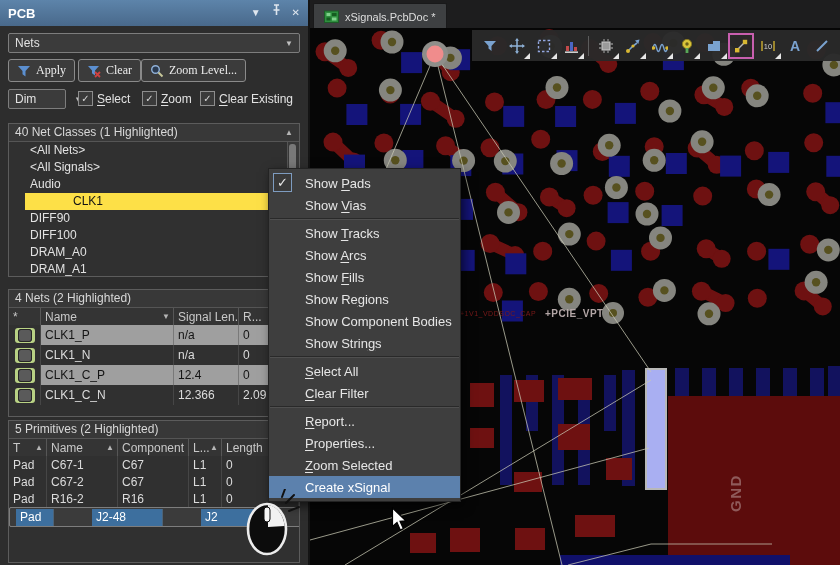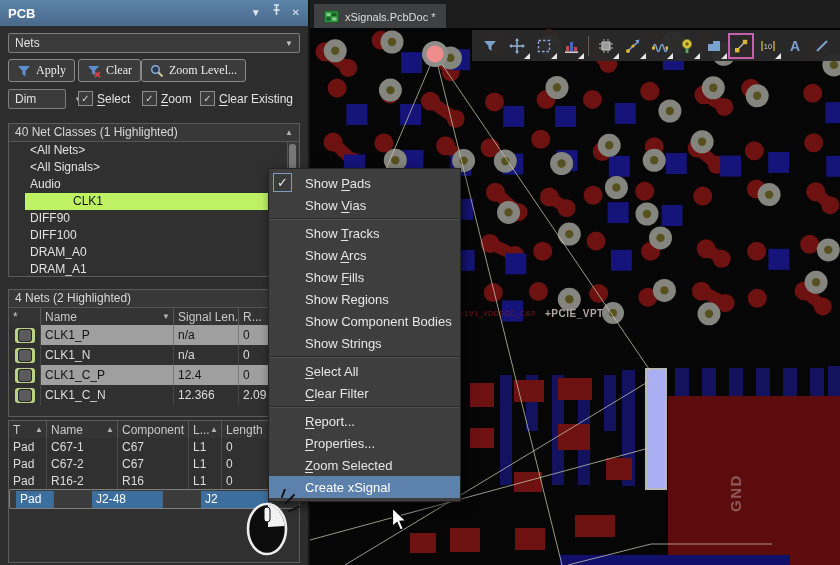--- a/index.html
+++ b/index.html
@@ -28,21 +28,21 @@
   .listbox{position:absolute;left:8px;width:292px;background:#303030;border:1px solid #5c5c5c;
            box-sizing:border-box;overflow:hidden;}
   #net-classes{top:123px;height:154px;}
   #nets-box{top:289px;height:128px;}
   #prims-box{top:420px;height:143px;}
   .band{height:17px;line-height:17px;background:#383838;border-bottom:1px solid #555;
         color:#d8d8d8;font-size:12px;padding:0 6px;display:flex;}
   .band .sortmark{margin-left:auto;font-size:8px;color:#b5b5b5;}
   #nc-rows{position:absolute;left:0;right:11px;top:18px;bottom:0;margin-left:16px;}
   .nc-row{height:17px;line-height:17px;padding-left:5px;color:#e2e2e2;font-size:12px;white-space:nowrap;}
-  .nc-row.hl{background:#bef264;color:#141414;padding-left:48px;}
+  .nc-row.hl{background:#fde047;color:#141414;padding-left:48px;}
   #nc-scroll{position:absolute;right:0;top:18px;bottom:0;width:11px;background:#383838;border-left:1px solid #555;}
   #nc-thumb{position:absolute;left:1px;top:2px;width:7px;height:30px;background:#787878;border-radius:3px;}
   .grid{display:grid;font-size:12px;}
   .gcell{padding-left:4px;overflow:hidden;white-space:nowrap;box-sizing:border-box;
          border-right:1px solid rgba(90,90,90,.55);display:flex;align-items:center;}
   .ghead .gcell{color:#c8c8c8;height:17px;background:#343434;border-right:1px solid #575757;}
   .ghead .sortmark{margin-left:auto;margin-right:3px;font-size:8px;color:#b5b5b5;}
   .grow .gcell{color:#dcdcdc;height:20px;}
   .grow .gcell.hl{background:#9f9f9f;color:#141414;}
   .prow .gcell{color:#dcdcdc;height:17px;}
@@ -220,20 +220,23 @@
             </div>
           </div>
           <div class="gcell">CLK1_C_N</div>
           <div class="gcell">12.366</div>
           <div class="gcell">2.09</div>
         </div>
       </div>
   </div>
 
   <div class="listbox" id="prims-box">
+    <div class="band">
+      <span>5 Primitives (2 Highlighted)</span>
+    </div>
     <div class="grid ghead" id="prims-cols" style="grid-template-columns:38px 71px 71px 33px auto;">
         <div class="gcell">
           <span>T</span>
           <span class="sortmark">▲</span>
         </div>
         <div class="gcell">
           <span>Name</span>
           <span class="sortmark">▲</span>
         </div>
         <div class="gcell">

